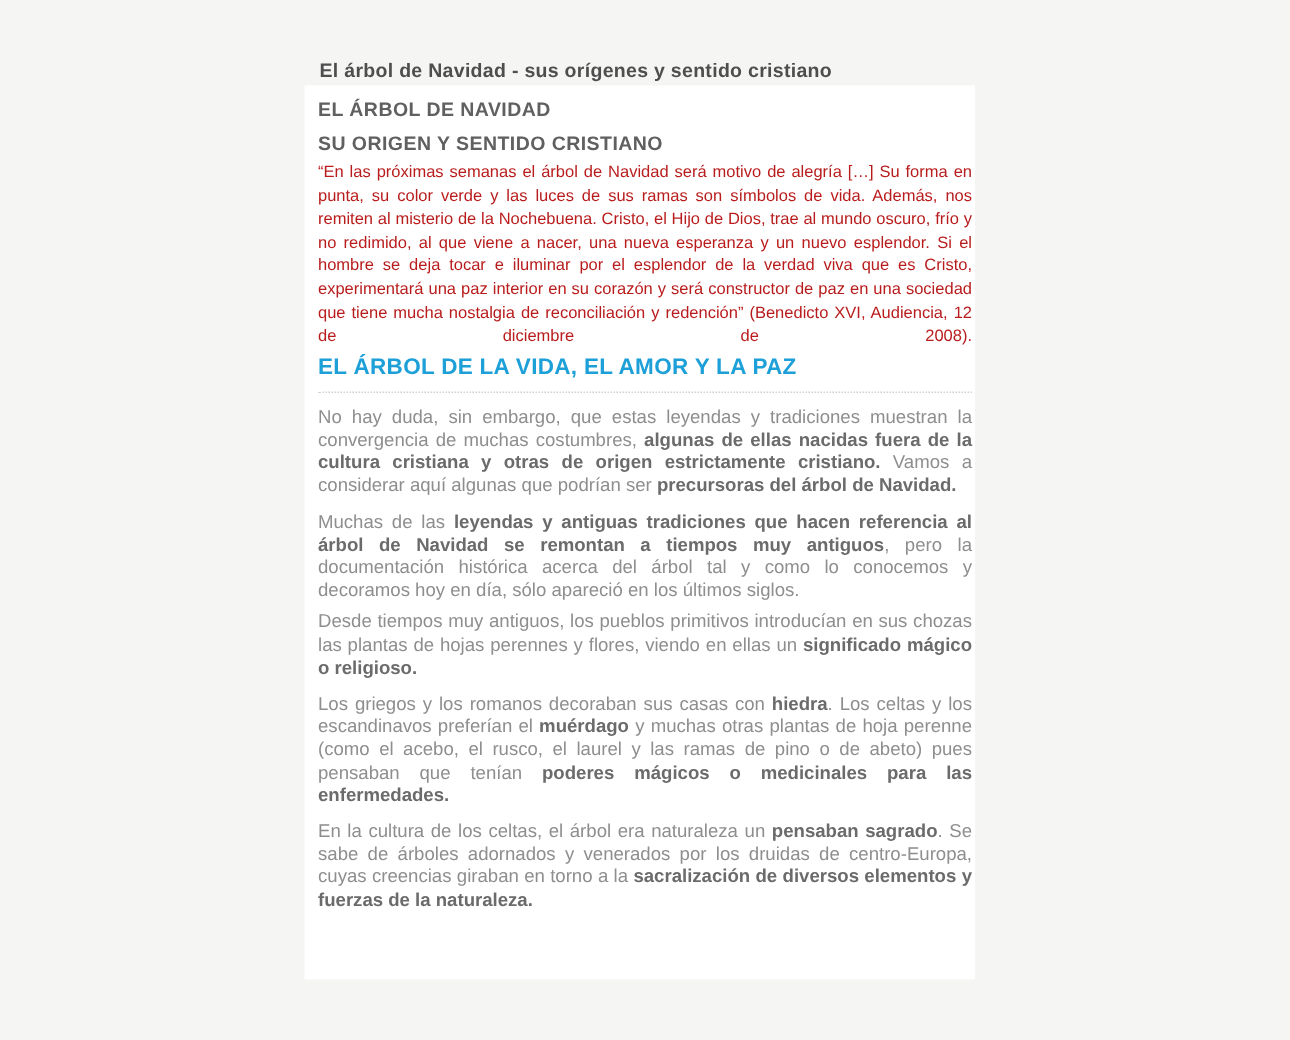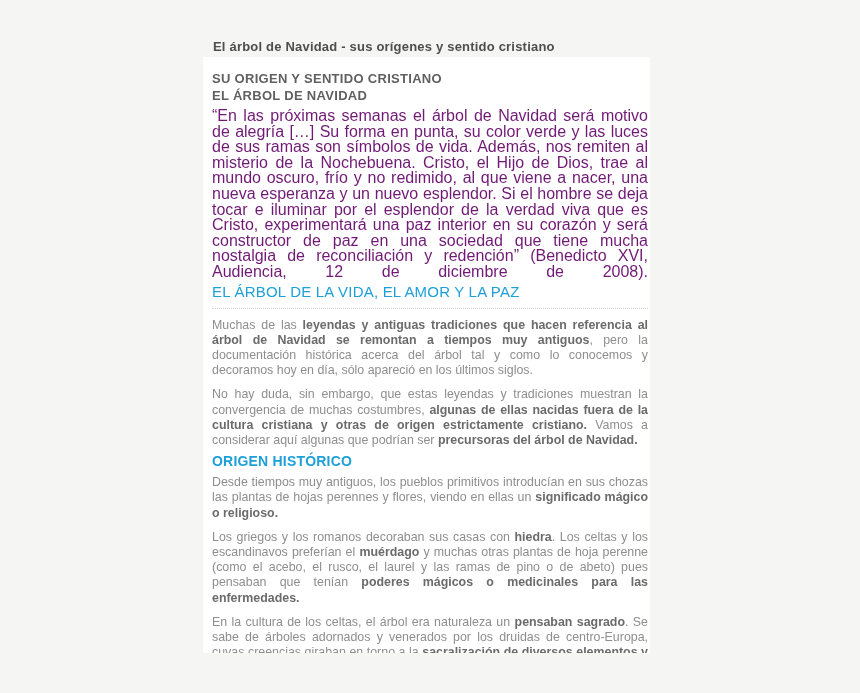--- a/index.html
+++ b/index.html
@@ -29,27 +29,27 @@
 
   .h-gray {
     font-size: 13px; font-weight: bold; color: #606060;
     letter-spacing: 0.3px; margin: 0;
   }
   .h-main { margin-top: 2px; }
   .h-sub  { margin-top: 8px; }
 
   .p-lead {
     margin: 5px 0 0;
-    font-size: 16px; line-height: 15.6px;
-    color: #701a75;
+    font-size: 11px; line-height: 15.6px;
+    color: #b91c1c;
     text-align: justify; text-align-last: justify;
   }
 
   .h-blue-lg {
-    font-size: 15px; font-weight: normal; color: var(--accent);
+    font-size: 15px; font-weight: bold; color: var(--accent);
     letter-spacing: 0.2px; margin: 3px 0 0;
   }
   .h-blue-sm {
     font-size: 14px; font-weight: bold; color: var(--accent);
     letter-spacing: 0.2px; margin: 5px 0 0;
   }
 
   .divider {
     border: none; height: 0;
     border-top: 1px dotted #d2d2d2;
@@ -68,35 +68,34 @@
 </style>
 </head>
 <body>
 
 <div class="stage">
 
   <div class="doc-title">El árbol de Navidad - sus orígenes y sentido cristiano</div>
 
   <div class="page">
 
+    <div class="h-gray h-main">EL ÁRBOL DE NAVIDAD</div>
+
     <div class="h-gray h-sub">SU ORIGEN Y SENTIDO CRISTIANO</div>
-
-    <div class="h-gray h-main">EL ÁRBOL DE NAVIDAD</div>
 
     <p class="p-lead"><span>“En las próximas semanas el árbol de Navidad será motivo de alegría […] Su forma en punta, su color verde y las luces de sus ramas son símbolos de vida. Además, nos remiten al misterio de la Nochebuena. Cristo, el Hijo de Dios, trae al mundo oscuro, frío y no redimido, al que viene a nacer, una nueva esperanza y un nuevo esplendor. Si el hombre se deja tocar e iluminar por el esplendor de la verdad viva que es Cristo, experimentará una paz interior en su corazón y será constructor de paz en una sociedad que tiene mucha nostalgia de reconciliación y redención” (Benedicto XVI, Audiencia, 12 de diciembre de 2008).</span></p>
 
     <div class="h-blue-lg">EL ÁRBOL DE LA VIDA, EL AMOR Y LA PAZ</div>
 
     <hr class="divider">
 
+    <p class="p-body"><span>No hay duda, sin embargo, que estas leyendas y tradiciones muestran la convergencia de muchas costumbres, </span><span class="b">algunas de ellas nacidas fuera de la cultura cristiana y otras de origen estrictamente cristiano.</span><span> Vamos a considerar aquí algunas que podrían ser </span><span class="b">precursoras del árbol de Navidad.</span></p>
+
     <p class="p-body"><span>Muchas de las </span><span class="b">leyendas y antiguas tradiciones que hacen referencia al árbol de Navidad se remontan a tiempos muy antiguos</span><span>, pero la documentación histórica acerca del árbol tal y como lo conocemos y decoramos hoy en día, sólo apareció en los últimos siglos.</span></p>
 
-    <p class="p-body"><span>No hay duda, sin embargo, que estas leyendas y tradiciones muestran la convergencia de muchas costumbres, </span><span class="b">algunas de ellas nacidas fuera de la cultura cristiana y otras de origen estrictamente cristiano.</span><span> Vamos a considerar aquí algunas que podrían ser </span><span class="b">precursoras del árbol de Navidad.</span></p>
-
-    <div class="h-blue-sm">ORIGEN HISTÓRICO</div>
 
     <p class="p-body p-first-after-heading"><span>Desde tiempos muy antiguos, los pueblos primitivos introducían en sus chozas las plantas de hojas perennes y flores, viendo en ellas un </span><span class="b">significado mágico o religioso.</span></p>
 
     <p class="p-body"><span>Los griegos y los romanos decoraban sus casas con </span><span class="b">hiedra</span><span>. Los celtas y los escandinavos preferían el </span><span class="b">muérdago</span><span> y muchas otras plantas de hoja perenne (como el acebo, el rusco, el laurel y las ramas de pino o de abeto) pues pensaban que tenían </span><span class="b">poderes mágicos o medicinales para las enfermedades.</span></p>
 
     <p class="p-body"><span>En la cultura de los celtas, el árbol era naturaleza un </span><span class="b">pensaban sagrado</span><span>. Se sabe de árboles adornados y venerados por los druidas de centro-Europa, cuyas creencias giraban en torno a la </span><span class="b">sacralización de diversos elementos y fuerzas de la naturaleza.</span></p>
 
   </div>
 </div>
 

